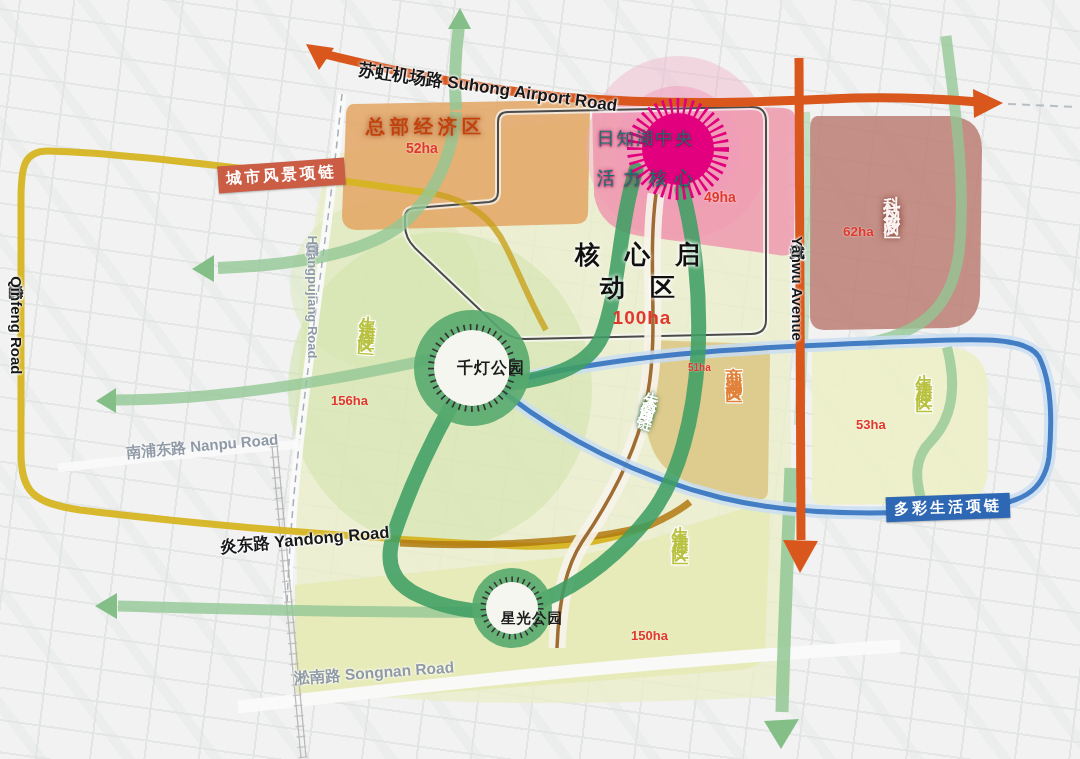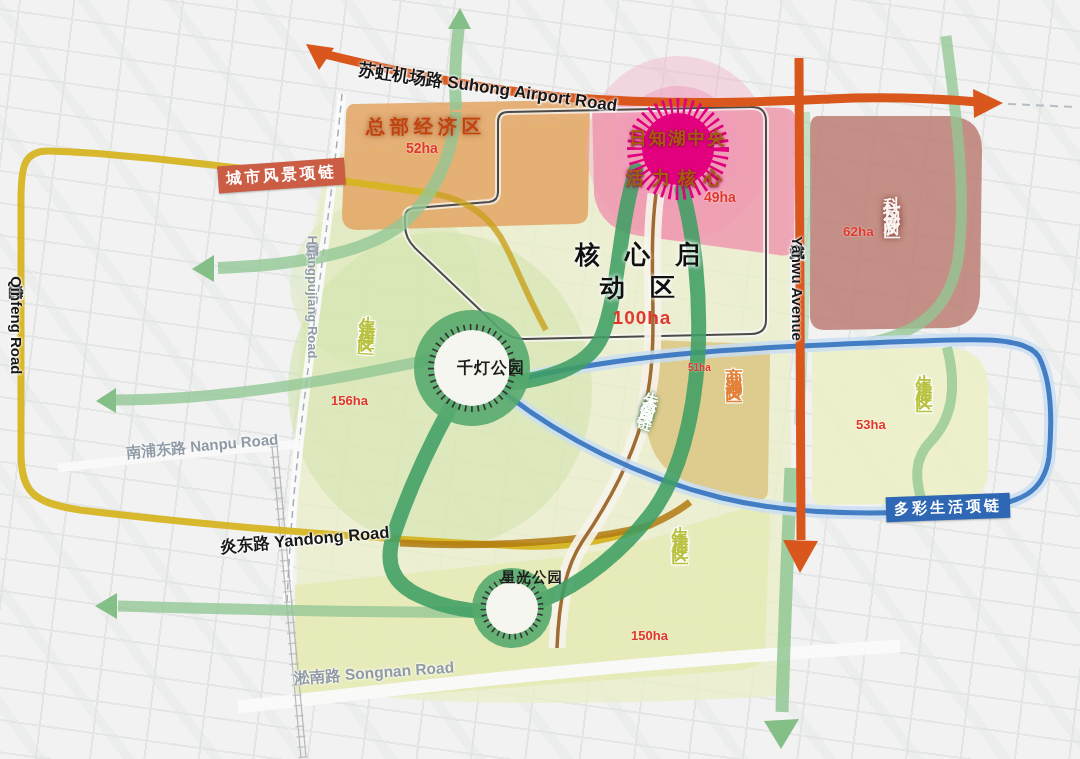--- a/index.html
+++ b/index.html
@@ -30,21 +30,21 @@
   .ha{position:absolute;font-weight:bold;color:#e0382c;z-index:6;
     text-shadow:0 0 2px rgba(255,255,255,.75);}
   .necklace-box{position:absolute;z-index:7;color:#fff;font-weight:bold;
     padding:3px 8px;letter-spacing:3px;box-shadow:0 1px 2px rgba(0,0,0,.25);}
   .eco-label{font-weight:bold;color:#ffffff;letter-spacing:5px;
     text-shadow:0 0 3px rgba(90,140,90,.9),0 0 5px rgba(90,140,90,.8);}
   .core-label{position:absolute;z-index:6;text-align:center;}
   .core-label .t{font-weight:bold;color:#101010;font-size:25px;letter-spacing:9px;
     text-shadow:0 0 4px #fff,0 0 5px #fff;}
   .core-label .a{font-weight:bold;color:#e0382c;font-size:19px;margin-top:3px;letter-spacing:1px;}
-  .hub-label{position:absolute;z-index:7;text-align:center;color:#a16207;font-weight:bold;
+  .hub-label{position:absolute;z-index:7;text-align:left;color:#0f766e;font-weight:normal;
     text-shadow:0 0 4px rgba(180,0,90,.9),0 1px 2px rgba(120,0,60,.8);}
   .hub-label .l1{font-size:17.5px;letter-spacing:2px;}
   .hub-label .l2{font-size:18px;letter-spacing:8px;margin-top:16px;}
   .park-label{position:absolute;z-index:7;font-weight:bold;color:#1c1c1c;letter-spacing:1px;margin-left:20px;}
 </style>
 </head>
 <body>
 
 <div class="stage">
   <div class="bg-blocks"></div>
@@ -185,14 +185,14 @@
   <div class="lbl zone-olive vert" style="left:358px;top:302px;font-size:17px;transform:rotate(4deg);">生活居住区</div>
   <div class="ha" style="left:331px;top:393px;font-size:13px;">156ha</div>
 
   <div class="lbl zone-olive vert" style="left:914px;top:360px;font-size:17px;">生活居住区</div>
   <div class="ha" style="left:856px;top:417px;font-size:13px;">53ha</div>
 
   <div class="lbl zone-olive vert" style="left:670px;top:512px;font-size:17px;">生活居住区</div>
   <div class="ha" style="left:631px;top:628px;font-size:13px;">150ha</div>
 
   <div class="park-label" style="left:437px;top:358px;font-size:16px;">千灯公园</div>
-  <div class="park-label" style="left:481px;top:568px;font-size:14.5px;">星光公园</div>
+  <div class="park-label" style="left:481px;top:609px;font-size:14.5px;">星光公园</div>
 </div>
 
 </body></html>

